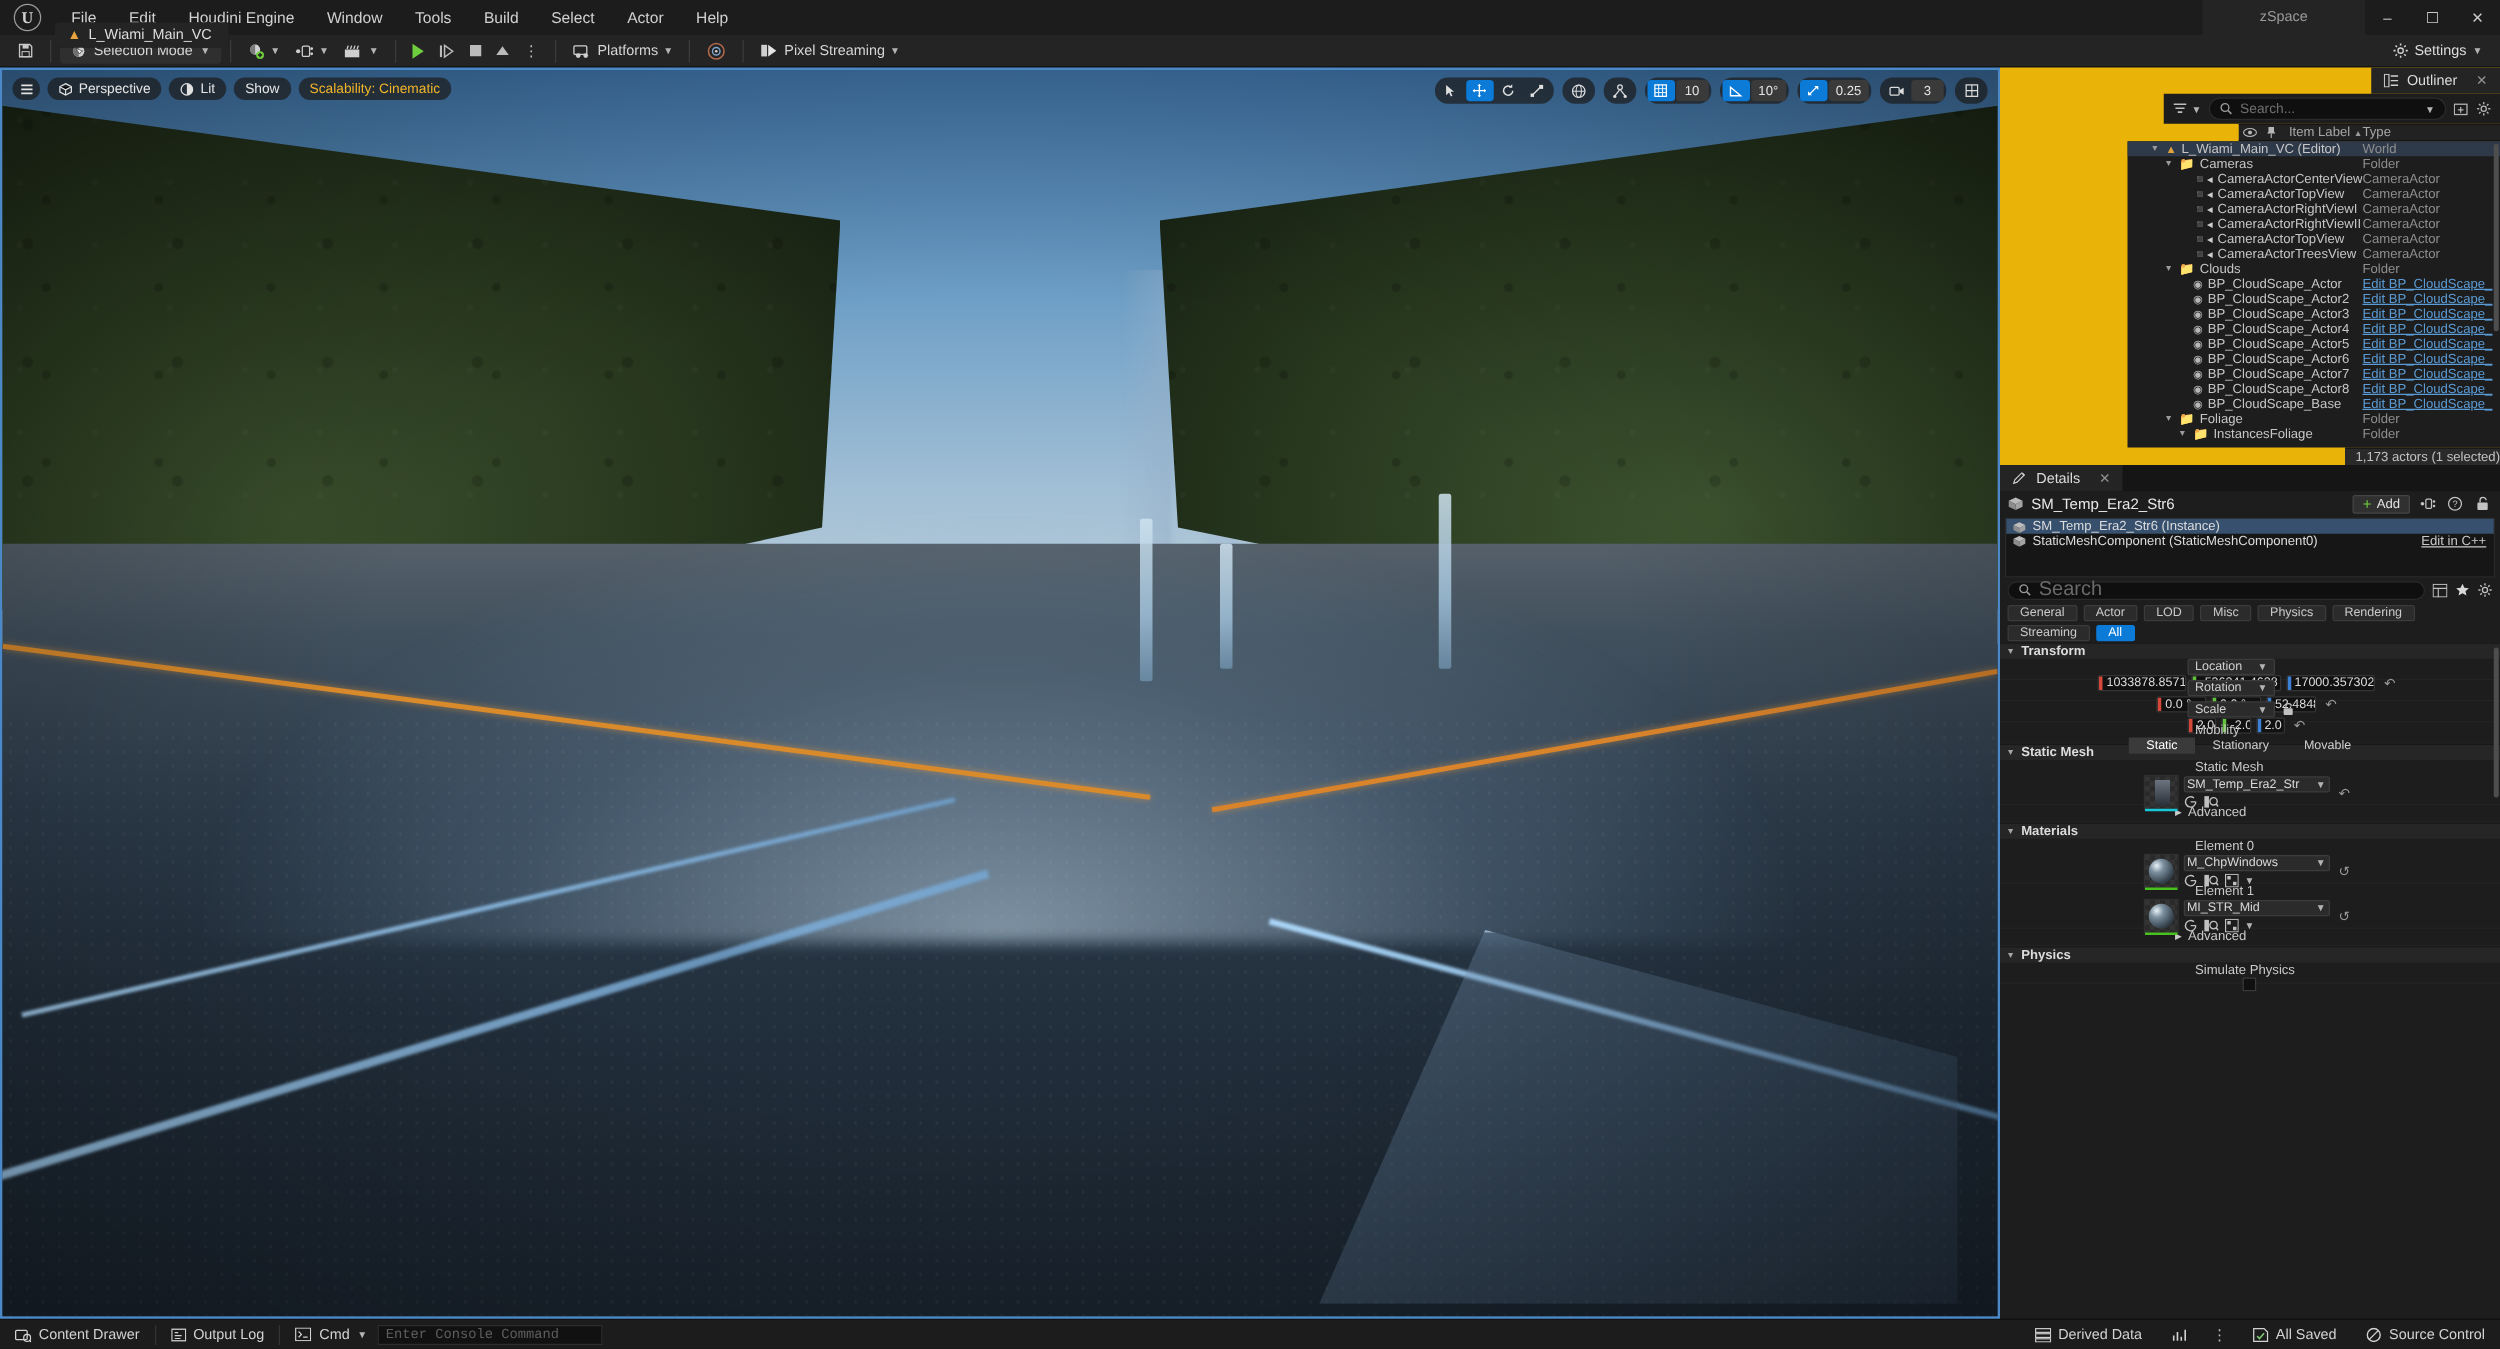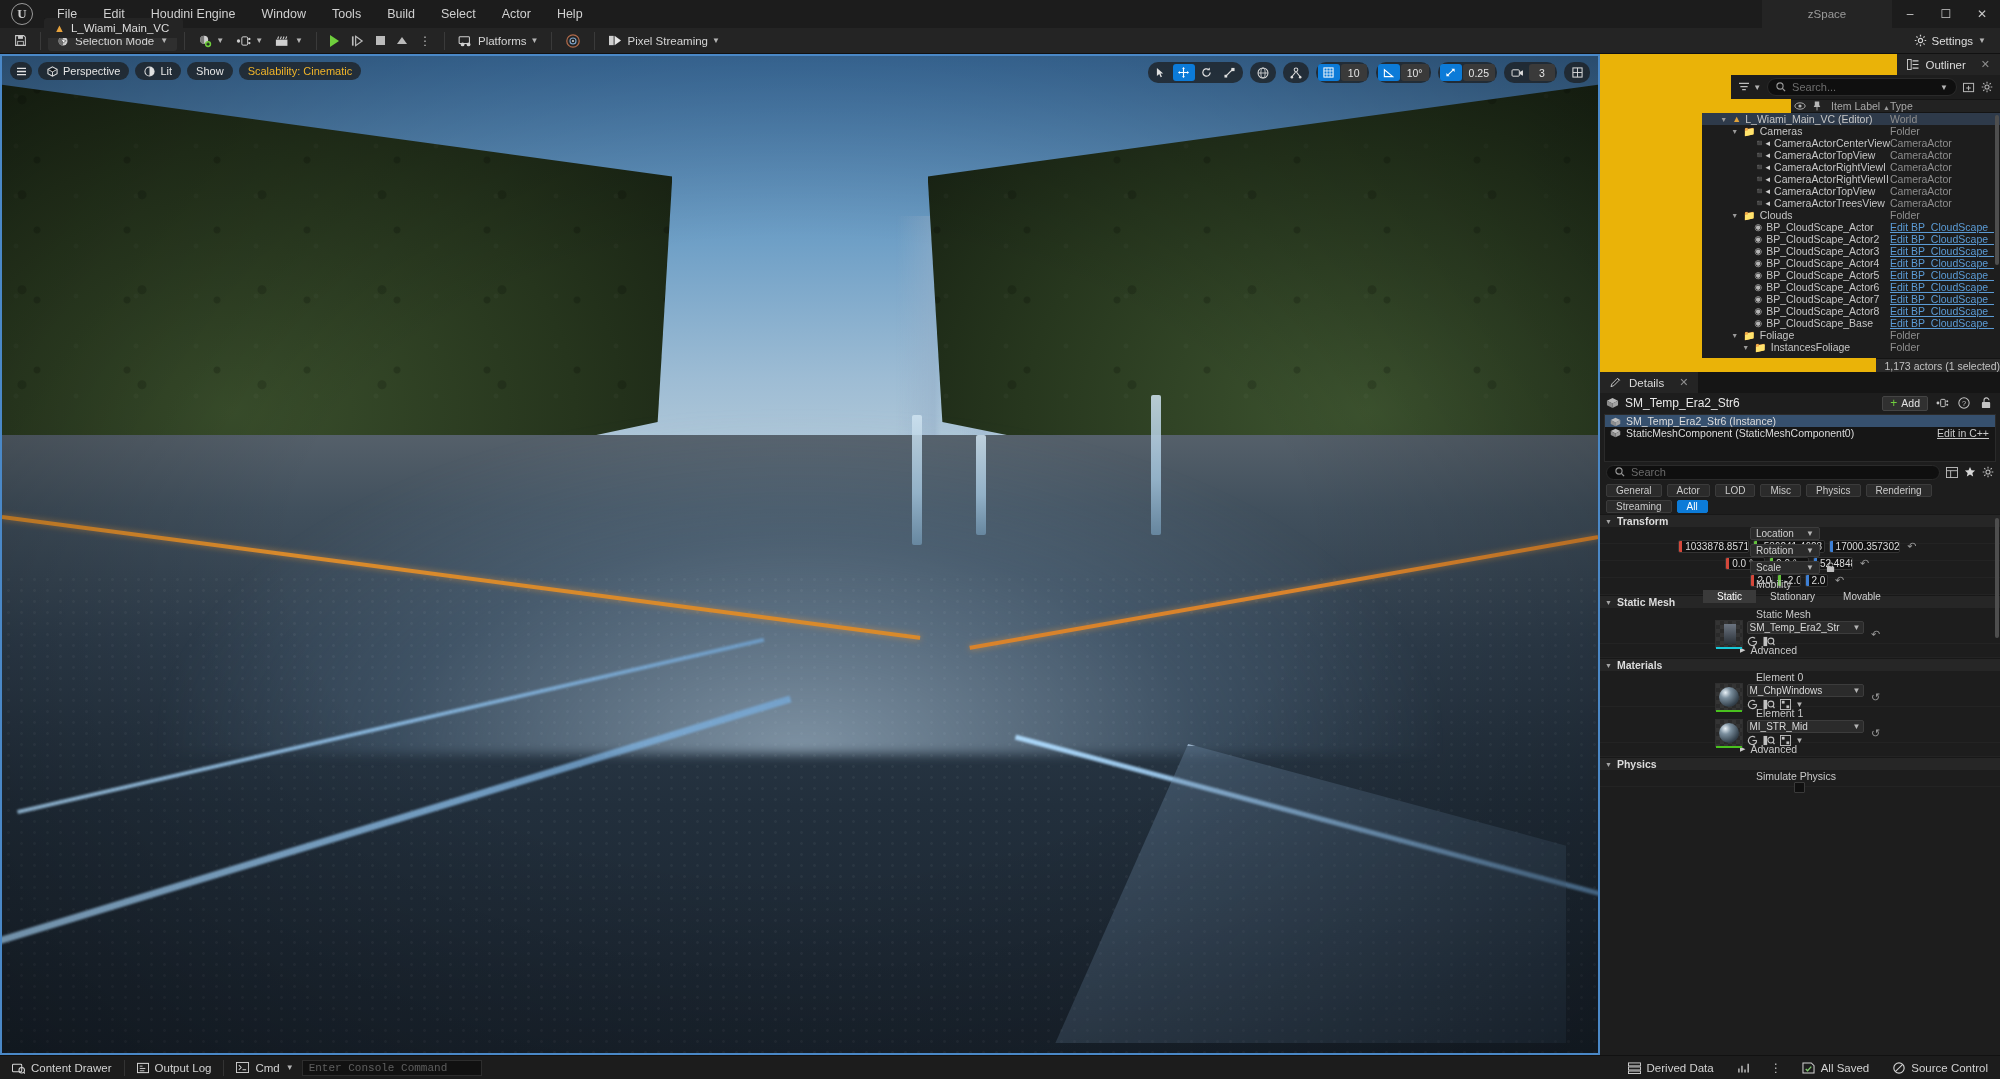--- a/index.html
+++ b/index.html
@@ -150,21 +150,21 @@
   .ibtn { width:16px; height:15px; display:flex; align-items:center; justify-content:center; color:#c3c3c3; font-size:11px; }
 
   .comp-list { margin:1px 4px 0 4px; background:#161616; border:1px solid #2a2a2a; height:48px; }
   .comp-row { height:12px; display:flex; align-items:center; font-size:10.5px; padding-left:5px; gap:5px; color:#dcdcdc;}
   .comp-row.sel { background:#36506e;align-items:flex-end; }
   .comp-row .rlink { margin-left:auto; margin-right:6px; color:#c9c9c9; text-decoration:underline; font-size:10.5px; }
 
   .det-search { height:20px; display:flex; align-items:center; gap:6px; padding:0 6px; }
   .det-searchbox { flex:1; height:15px; background:#0f0f0f; border-radius:8px; display:flex; align-items:center;
      padding:0 8px; gap:6px; border:1px solid #2a2a2a; }
-  .det-searchbox input { flex:1; background:transparent; border:none; outline:none; color:#cfcfcf; font-size:11px;
+  .det-searchbox input { flex:1; background:transparent; border:none; outline:none; color:#cfcfcf; font-size:16px;
      font-family:"Liberation Sans", sans-serif; }
   .det-searchbox input::placeholder{ color:#6a6a6a; }
 
   .chiprow { display:flex; gap:5px; padding:2px 6px 1px 6px; flex-wrap:wrap; }
   .chip { height:13px; padding:0 9px; background:#2b2b2b; border:1px solid #3b3b3b; border-radius:2px;
      font-size:10px; color:#cacaca; display:flex; align-items:center; }
   .chip.on { background:#0c7bd8; border-color:#0c7bd8; color:#fff; }
 
   .prop-scroll { flex:1 1 auto; overflow:hidden; position:relative; }
   .sect { height:13px; background:#262626; display:flex; align-items:center; gap:5px; padding-left:5px;

